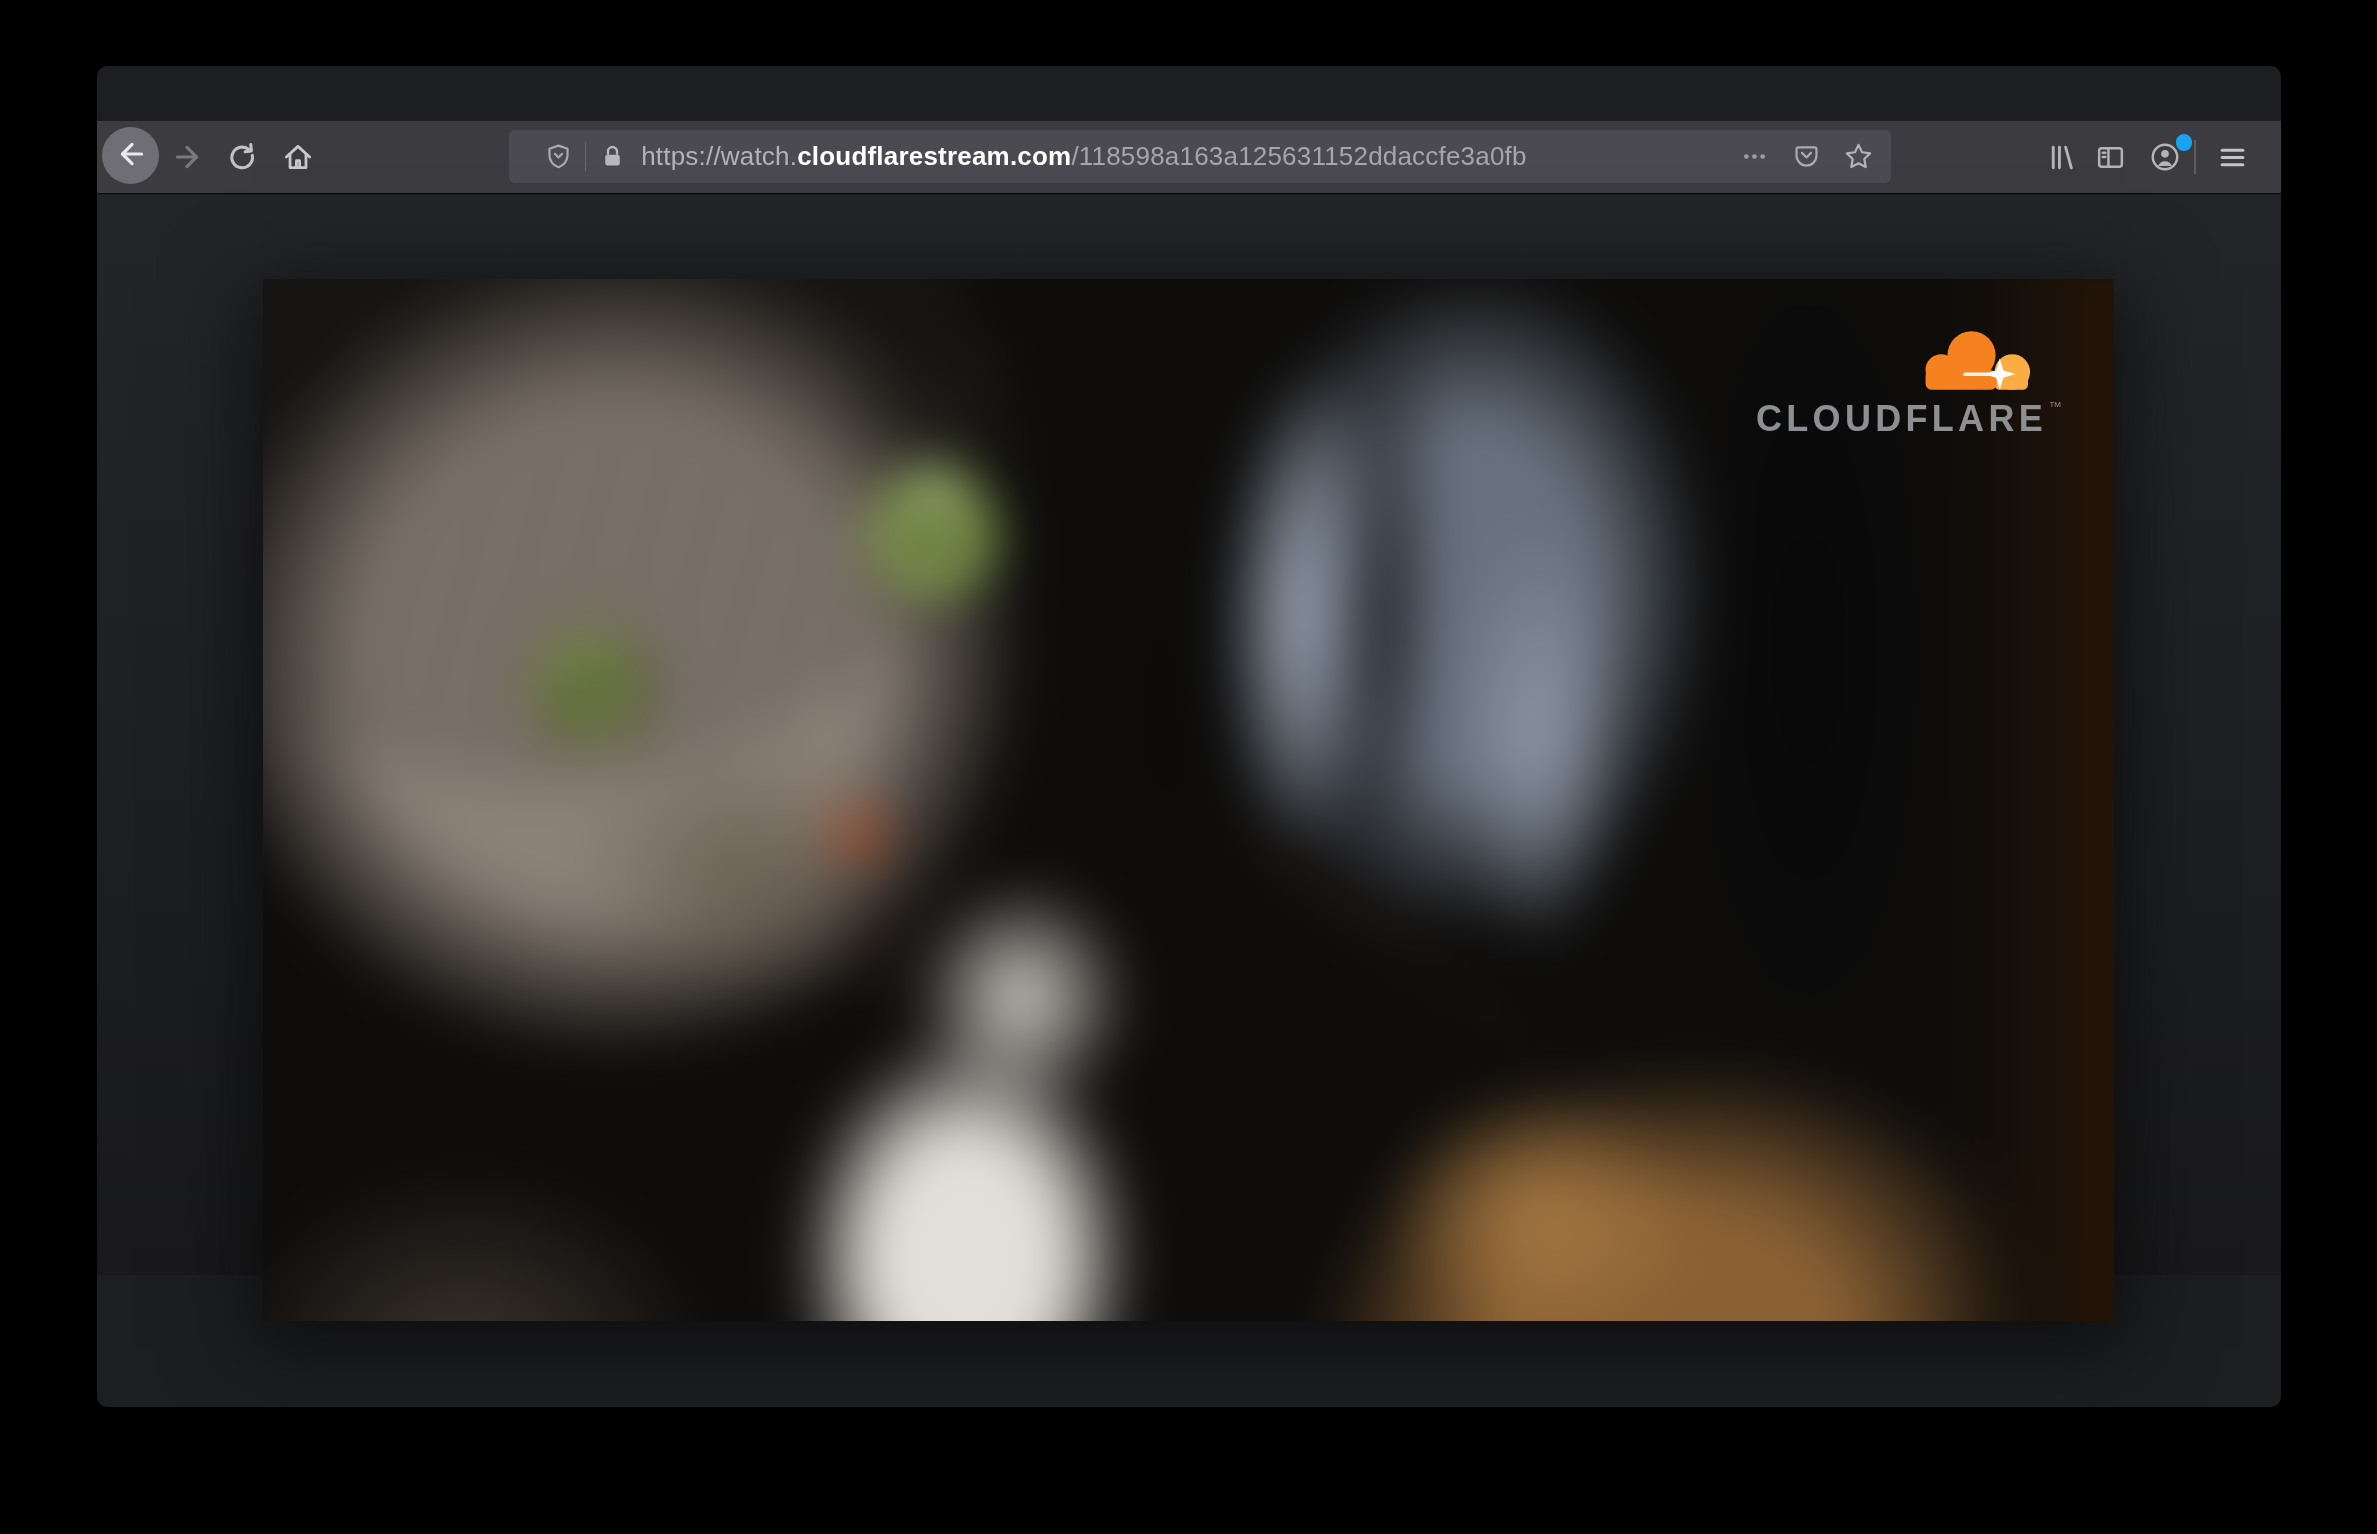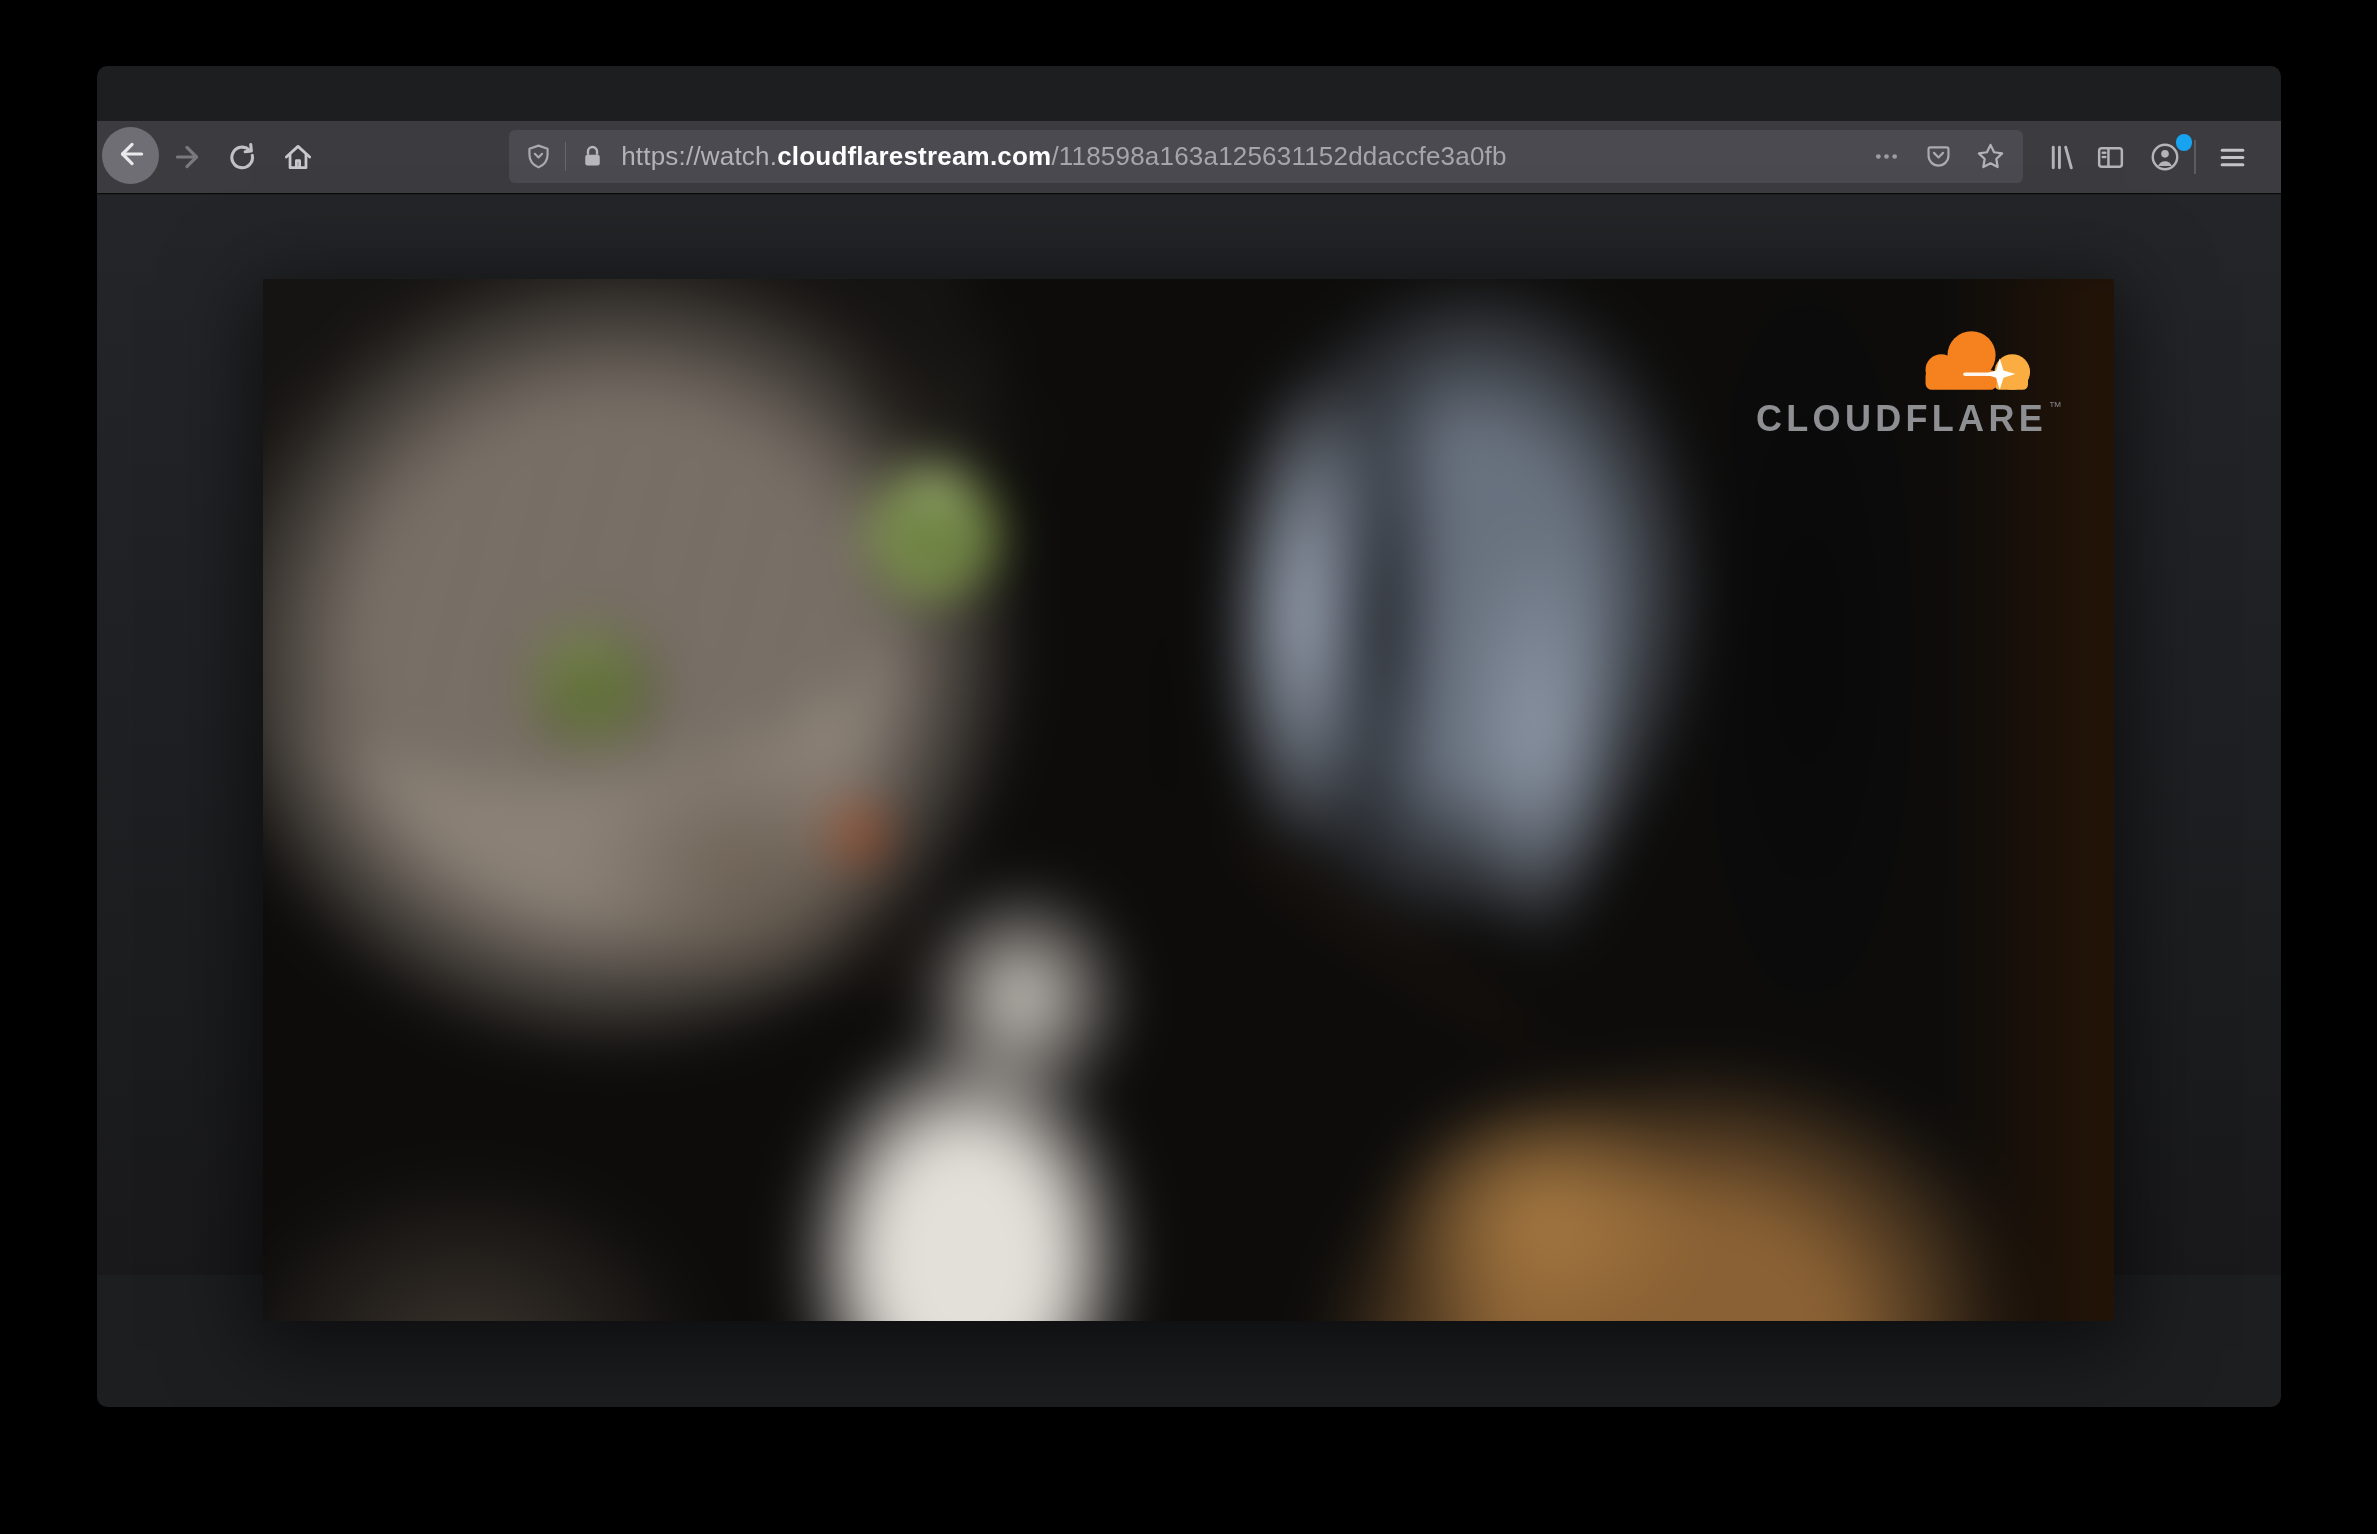--- a/index.html
+++ b/index.html
@@ -23,22 +23,22 @@
           color:#c9c9cd;font-size:41px;font-weight:300;line-height:40px;text-align:center;padding:0;}
   
   .toolbar{position:absolute;left:0;top:55px;width:100%;height:72px;background:#3b3b40;
            border-bottom:1.7px solid #0a0a0b;}
   .icon{display:flex;align-items:center;justify-content:center;position:absolute;width:45px;height:45px;top:13.8px;}
   .icon svg{display:block;}
   .back-circle{position:absolute;left:5.2px;top:6px;width:57px;height:57px;border-radius:50%;
                background:#6e6e74;display:flex;align-items:center;justify-content:center;}
   .ic-fwd{left:68px;} .ic-reload{left:123px;} .ic-home{left:178px;}
   
-  .urlbar{position:absolute;left:412px;top:8.6px;width:1514px;height:53px;background:#4a4a50;
-          border-radius:6px;display:flex;align-items:center;}
+  .urlbar{position:absolute;left:412px;top:8.6px;width:1362px;height:53px;background:#4a4a50;
+          border-radius:6px;display:flex;align-items:center;padding-left:20px;}
   .urlbar .icon{position:static;width:auto;height:auto;top:auto;}
   .ub-shield{margin-left:14.7px;}
   .ub-sep{width:1.7px;height:29px;background:#66666c;margin:0 12px;}
   .url-text{font-size:26px;margin-left:13.8px;white-space:nowrap;letter-spacing:0.2px;}
   .u-prefix{color:#b2b2b7;}
   .u-domain{color:#fdfdfe;font-weight:700;}
   .u-path{color:#a5a5ab;}
   .ub-right{margin-left:auto;display:flex;align-items:center;gap:22.4px;margin-right:17px;}
   
   .ic-library{left:1942px;} .ic-sidebar{left:1991px;} .ic-account{left:2045px;}

